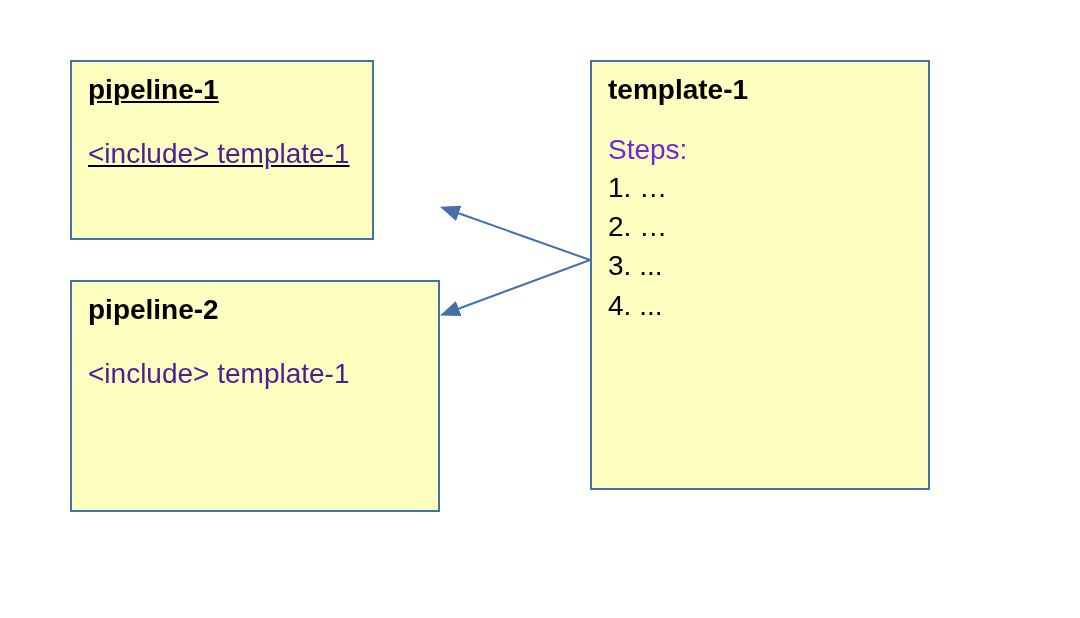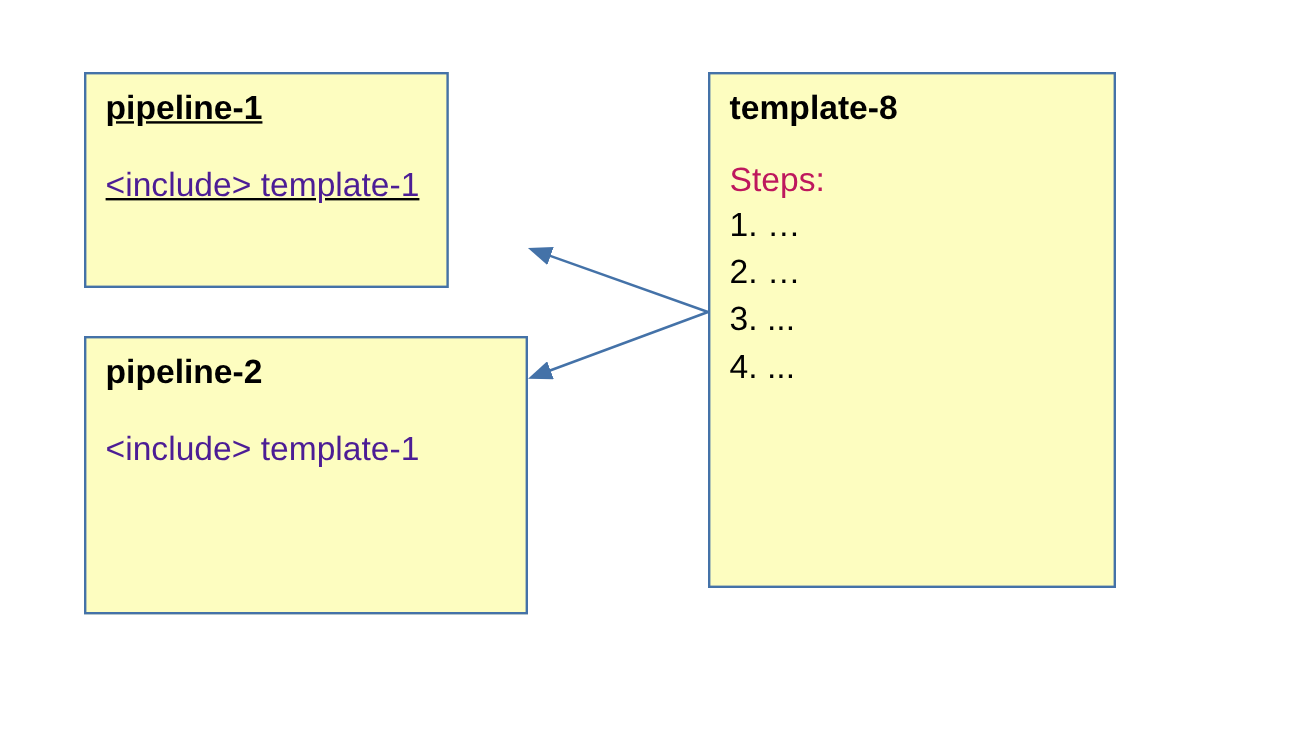--- a/index.html
+++ b/index.html
@@ -45,21 +45,21 @@
       color: #000000;
       margin-bottom: 28px;
     }
     .box-content {
       font-size: 28px;
       color: #4c1d95;
       line-height: 1.4;
     }
     .steps-header {
       font-size: 28px;
-      color: #be185d;
+      color: #6d28d9;
       margin-bottom: 2px;
     }
     .step-item {
       font-size: 28px;
       color: #000000;
       line-height: 1.4;
     }
     .arrow-svg {
       position: absolute;
       left: 0;
@@ -76,21 +76,21 @@
   <div class="box-title">pipeline-1</div>
   <div class="box-content">&lt;include&gt; template-1</div>
 </div>
 
 <div class="box pipeline-2">
   <div class="box-title">pipeline-2</div>
   <div class="box-content">&lt;include&gt; template-1</div>
 </div>
 
 <div class="box template-1">
-  <div class="box-title">template-8</div>
+  <div class="box-title">template-1</div>
   <div class="steps-header">Steps:</div>
   <div class="step-item">1. …</div>
   <div class="step-item">2. …</div>
   <div class="step-item">3. ...</div>
   <div class="step-item">4. ...</div>
 </div>
 
 <svg class="arrow-svg">
   <defs>
     <marker id="arrowhead" markerWidth="10" markerHeight="8" refX="2" refY="4" orient="auto">

